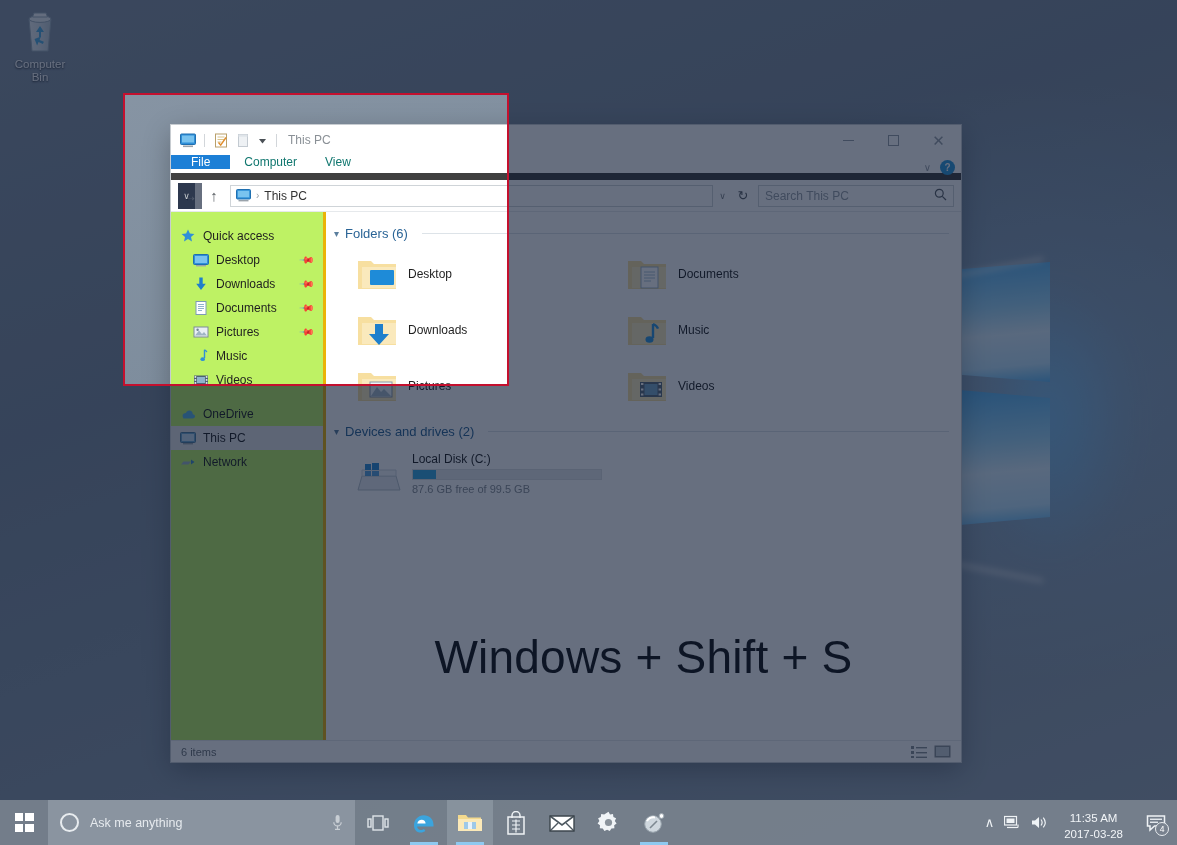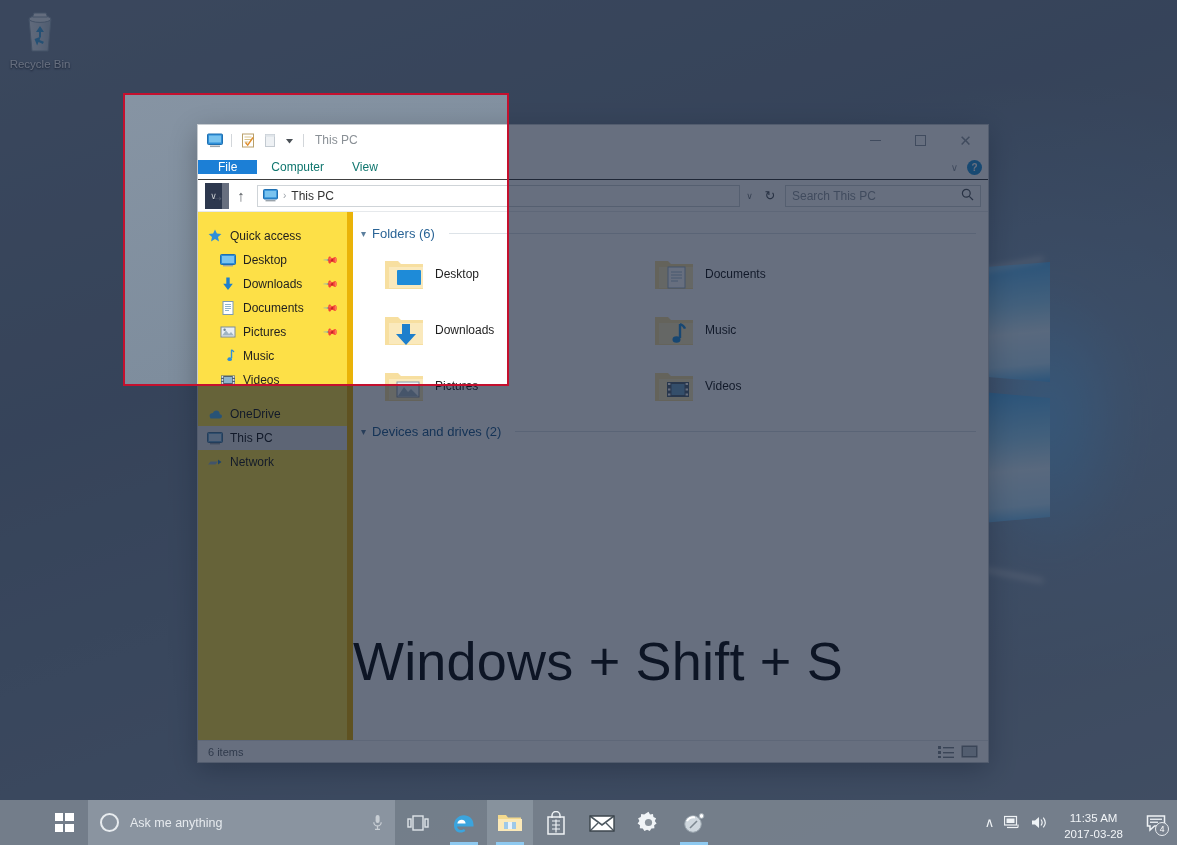--- a/index.html
+++ b/index.html
@@ -44,21 +44,21 @@
     position:absolute; left:7px; top:8px; width:66px; text-align:center;
   }
   #recycle-bin .rb-icon { width:44px; height:46px; margin:0 auto 4px; position:relative; }
   #recycle-bin .rb-label {
     font-size:11.5px; color:#fff; text-shadow:0 1px 2px rgba(0,0,0,.75);
     line-height:1.15;
   }
 
   
   #explorer-window {
-    position:absolute; left:198px; top:125px; width:790px; height:637px;
+    position:absolute; left:171px; top:125px; width:790px; height:637px;
     background:#fff;
     box-shadow:0 0 0 1px #c7ccd1, 0 8px 26px rgba(0,0,0,.28);
     display:flex; flex-direction:column;
   }
   
   .titlebar {
     height:30px; background:#fff; display:flex; align-items:center;
     padding-left:8px; flex:none; position:relative;
   }
   .qat { display:flex; align-items:center; gap:4px; }
@@ -69,22 +69,22 @@
   .cap-btn {
     width:45px; height:30px; display:flex; align-items:center; justify-content:center;
     color:#9aa1a8; font-size:12px;
   }
   .cap-btn .glyph-min { width:11px; height:1px; background:#9aa1a8; display:block; }
   .cap-btn .glyph-max { width:11px; height:11px; border:1px solid #9aa1a8; display:block; }
   .cap-btn .glyph-close { font-size:15px; line-height:1; color:#9aa1a8; }
 
   
   .ribbon-tabs {
-    height:25px; display:flex; align-items:center; flex:none;
-    border-bottom:1px solid #404040; position:relative; background:#fff;
+    height:25px; display:flex; align-items:flex-start; flex:none;
+    border-bottom:7px solid #404040; position:relative; background:#fff;
   }
   .tab {
     padding:0 14px; display:flex; align-items:center; font-size:12px; color:#0f766e;
   }
   .tab.file { background:#1c7fd6; color:#fff; font-weight:400; padding:0 20px; }
   .ribbon-right { position:absolute; right:6px; top:0; height:25px; display:flex; align-items:center; gap:9px; }
   .chev-down { color:#9aa1a8; font-size:10px; }
   .help-ico {
     width:15px; height:15px; border-radius:50%;
     background:#2e9bde; color:#fff; font-size:10px; font-weight:bold;
@@ -116,21 +116,21 @@
   .search-field {
     width:196px; height:22px; border:1px solid #cfd4d8; background:#fff; flex:none;
     display:flex; align-items:center; padding:0 6px; margin-left:4px;
     font-size:12px; color:#9aa1a8; justify-content:space-between;
   }
   .search-field .mag { color:#5b6065; font-size:12px; }
 
   
   .ex-body { flex:1; display:flex; min-height:0; }
   .navpane {
-    width:155px; flex:none; background:#fde047; border-right:6px solid #eab308;
+    width:155px; flex:none; background:#bef264; border-right:3px solid #eab308;
     padding-top:12px; font-size:12px; overflow:hidden;
   }
   .nav-item {
     height:24px; display:flex; align-items:center; padding-left:9px; gap:7px;
     color:#1f1f1f; position:relative;
   }
   .nav-item.indent { padding-left:22px; }
   .nav-item.sel { background:#e5e5e5; }
   .nav-ico { width:16px; height:16px; flex:none; position:relative; }
   .nav-label { white-space:nowrap; overflow:hidden; }
@@ -158,22 +158,22 @@
     padding-left:22px; padding-top:6px; font-size:12px; color:#1f1f1f;
   }
   .drive-tile .dico { width:46px; height:40px; position:relative; flex:none; margin-top:6px; }
   .drive-meta { padding-top:2px; }
   .drive-name { font-size:12px; color:#1f1f1f; margin-bottom:3px; }
   .drive-bar { width:190px; height:11px; background:#e8eaec; border:1px solid #dcdfe2; position:relative; }
   .drive-bar span { display:block; height:100%; background:#36a9e1; }
   .drive-free { font-size:11px; color:#8a9096; margin-top:3px; }
 
   .bigtext {
-    position:absolute; left:0; right:0; top:418px; 
-    font-size:54px; color:#131313; font-weight:400; letter-spacing:.2px;
+    position:absolute; left:0; right:0; top:418px; text-align:center;
+    font-size:46px; color:#131313; font-weight:400; letter-spacing:.2px;
   }
 
   
   .statusbar {
     height:22px; flex:none; border-top:1px solid #e6e9ec; background:#fff;
     display:flex; align-items:center; padding:0 10px; font-size:11px; color:#6d7378;
   }
   .status-views { margin-left:auto; display:flex; gap:6px; align-items:center; }
   .vbtn { width:17px; height:15px; position:relative; }
 
@@ -181,21 +181,21 @@
   #snip-overlay { position:absolute; left:0; top:0; width:1177px; height:845px; pointer-events:none; }
   .dim { position:absolute; background:rgba(10,22,48,0.62); }
   .snip-rect {
     position:absolute; left:123px; top:93px; width:386px; height:293px;
     border:2px solid #c4102e; box-sizing:border-box;
   }
 
   
   #taskbar {
     position:absolute; left:0; bottom:0; width:1177px; height:45px;
-    background:rgba(120,130,142,0.92); display:flex; align-items:flex-end;padding-left:40px;
+    background:rgba(120,130,142,0.92); display:flex; align-items:flex-end;
   }
   .start-btn { width:48px; height:45px; display:flex; align-items:center; justify-content:center; }
   .start-logo { width:19px; height:19px; display:grid; grid-template-columns:1fr 1fr;
     grid-template-rows:1fr 1fr; gap:2.5px; }
   .start-logo i { background:#fff; display:block; }
   .searchbox {
     width:307px; height:45px; background:rgba(142,152,163,0.85);
     display:flex; align-items:center; gap:11px; padding:0 12px;
   }
   .cortana-ring { width:19px; height:19px; border:2px solid #e8ecef; border-radius:50%; flex:none; }
@@ -241,21 +241,21 @@
       </defs>
       <path d="M11 11 L33 11 L30 43 L14 43 Z" fill="url(#rbg)" stroke="#9fb0bd" stroke-width="1"></path>
       <ellipse cx="22" cy="11" rx="11" ry="3.4" fill="#eef3f7" stroke="#9fb0bd" stroke-width="1"></ellipse>
       <path d="M16 5 L28 5 L29.5 9 L14.5 9 Z" fill="#f6f9fb" stroke="#9fb0bd" stroke-width="1"></path>
       <g fill="#3aa6e0" opacity=".85">
         <path d="M22 18 l4 6 h-3 v5 h-2 v-5 h-3 z"></path>
         <path d="M16.5 31 l6.5 -2.5 -1.4 3.4 4.3 1.8 -1 2.2 -4.4 -1.8 -1.4 3.4z"></path>
       </g>
     </svg>
   </div>
-  <div class="rb-label">Recycle Bin</div>
+  <div class="rb-label">Computer Bin</div>
 </div>
 
 <div id="explorer-window">
 
   <div class="titlebar">
     <div class="qat">
       <span class="qat-ico">
         <svg width="18" height="17" viewBox="0 0 18 17">
           <rect x="1.5" y="2" width="15" height="10.5" rx="1" fill="#2f8fd8" stroke="#1f6fb0"></rect>
           <rect x="3" y="3.5" width="12" height="7" fill="#79c3ef"></rect>
@@ -547,20 +547,41 @@
       </div>
 
       <div class="group-head" style="margin-top:10px;">
         <span class="chev">▾</span>
         <span>Devices and drives (2)</span>
         <span class="rule"></span>
       </div>
 
       <div class="tile-grid">
 
+        <div class="drive-tile">
+          <span class="dico">
+            <svg width="46" height="40" viewBox="0 0 46 40">
+              <path d="M6 20 L40 20 L44 34 L2 34 Z" fill="#e9edf1" stroke="#b9c3cb"></path>
+              <path d="M6 20 L40 20 L40 14 L6 14 Z" fill="#f4f7f9" stroke="#cfd7de"></path>
+              <g fill="#2f8fd8">
+                <rect x="9" y="8" width="6" height="6"></rect>
+                  <rect x="16" y="7" width="7" height="7"></rect>
+                <rect x="9" y="15" width="6" height="5" opacity=".8"></rect>
+                  <rect x="16" y="15" width="7" height="5" opacity=".8"></rect>
+              </g>
+            </svg>
+          </span>
+          <span class="drive-meta">
+            <span class="drive-name" style="display:block;">Local Disk (C:)</span>
+            <span class="drive-bar" style="display:block;">
+                <span id="disk-fill" style="width: 12%; background: rgb(54, 169, 225);"></span>
+              </span>
+            <span class="drive-free" style="display:block;">87.6 GB free of 99.5 GB</span>
+          </span>
+        </div>
 
       </div>
 
       <div class="bigtext">Windows + Shift + S</div>
     </div>
   </div>
 
   <div class="statusbar">
     <span>6 items</span>
     <span class="status-views">

